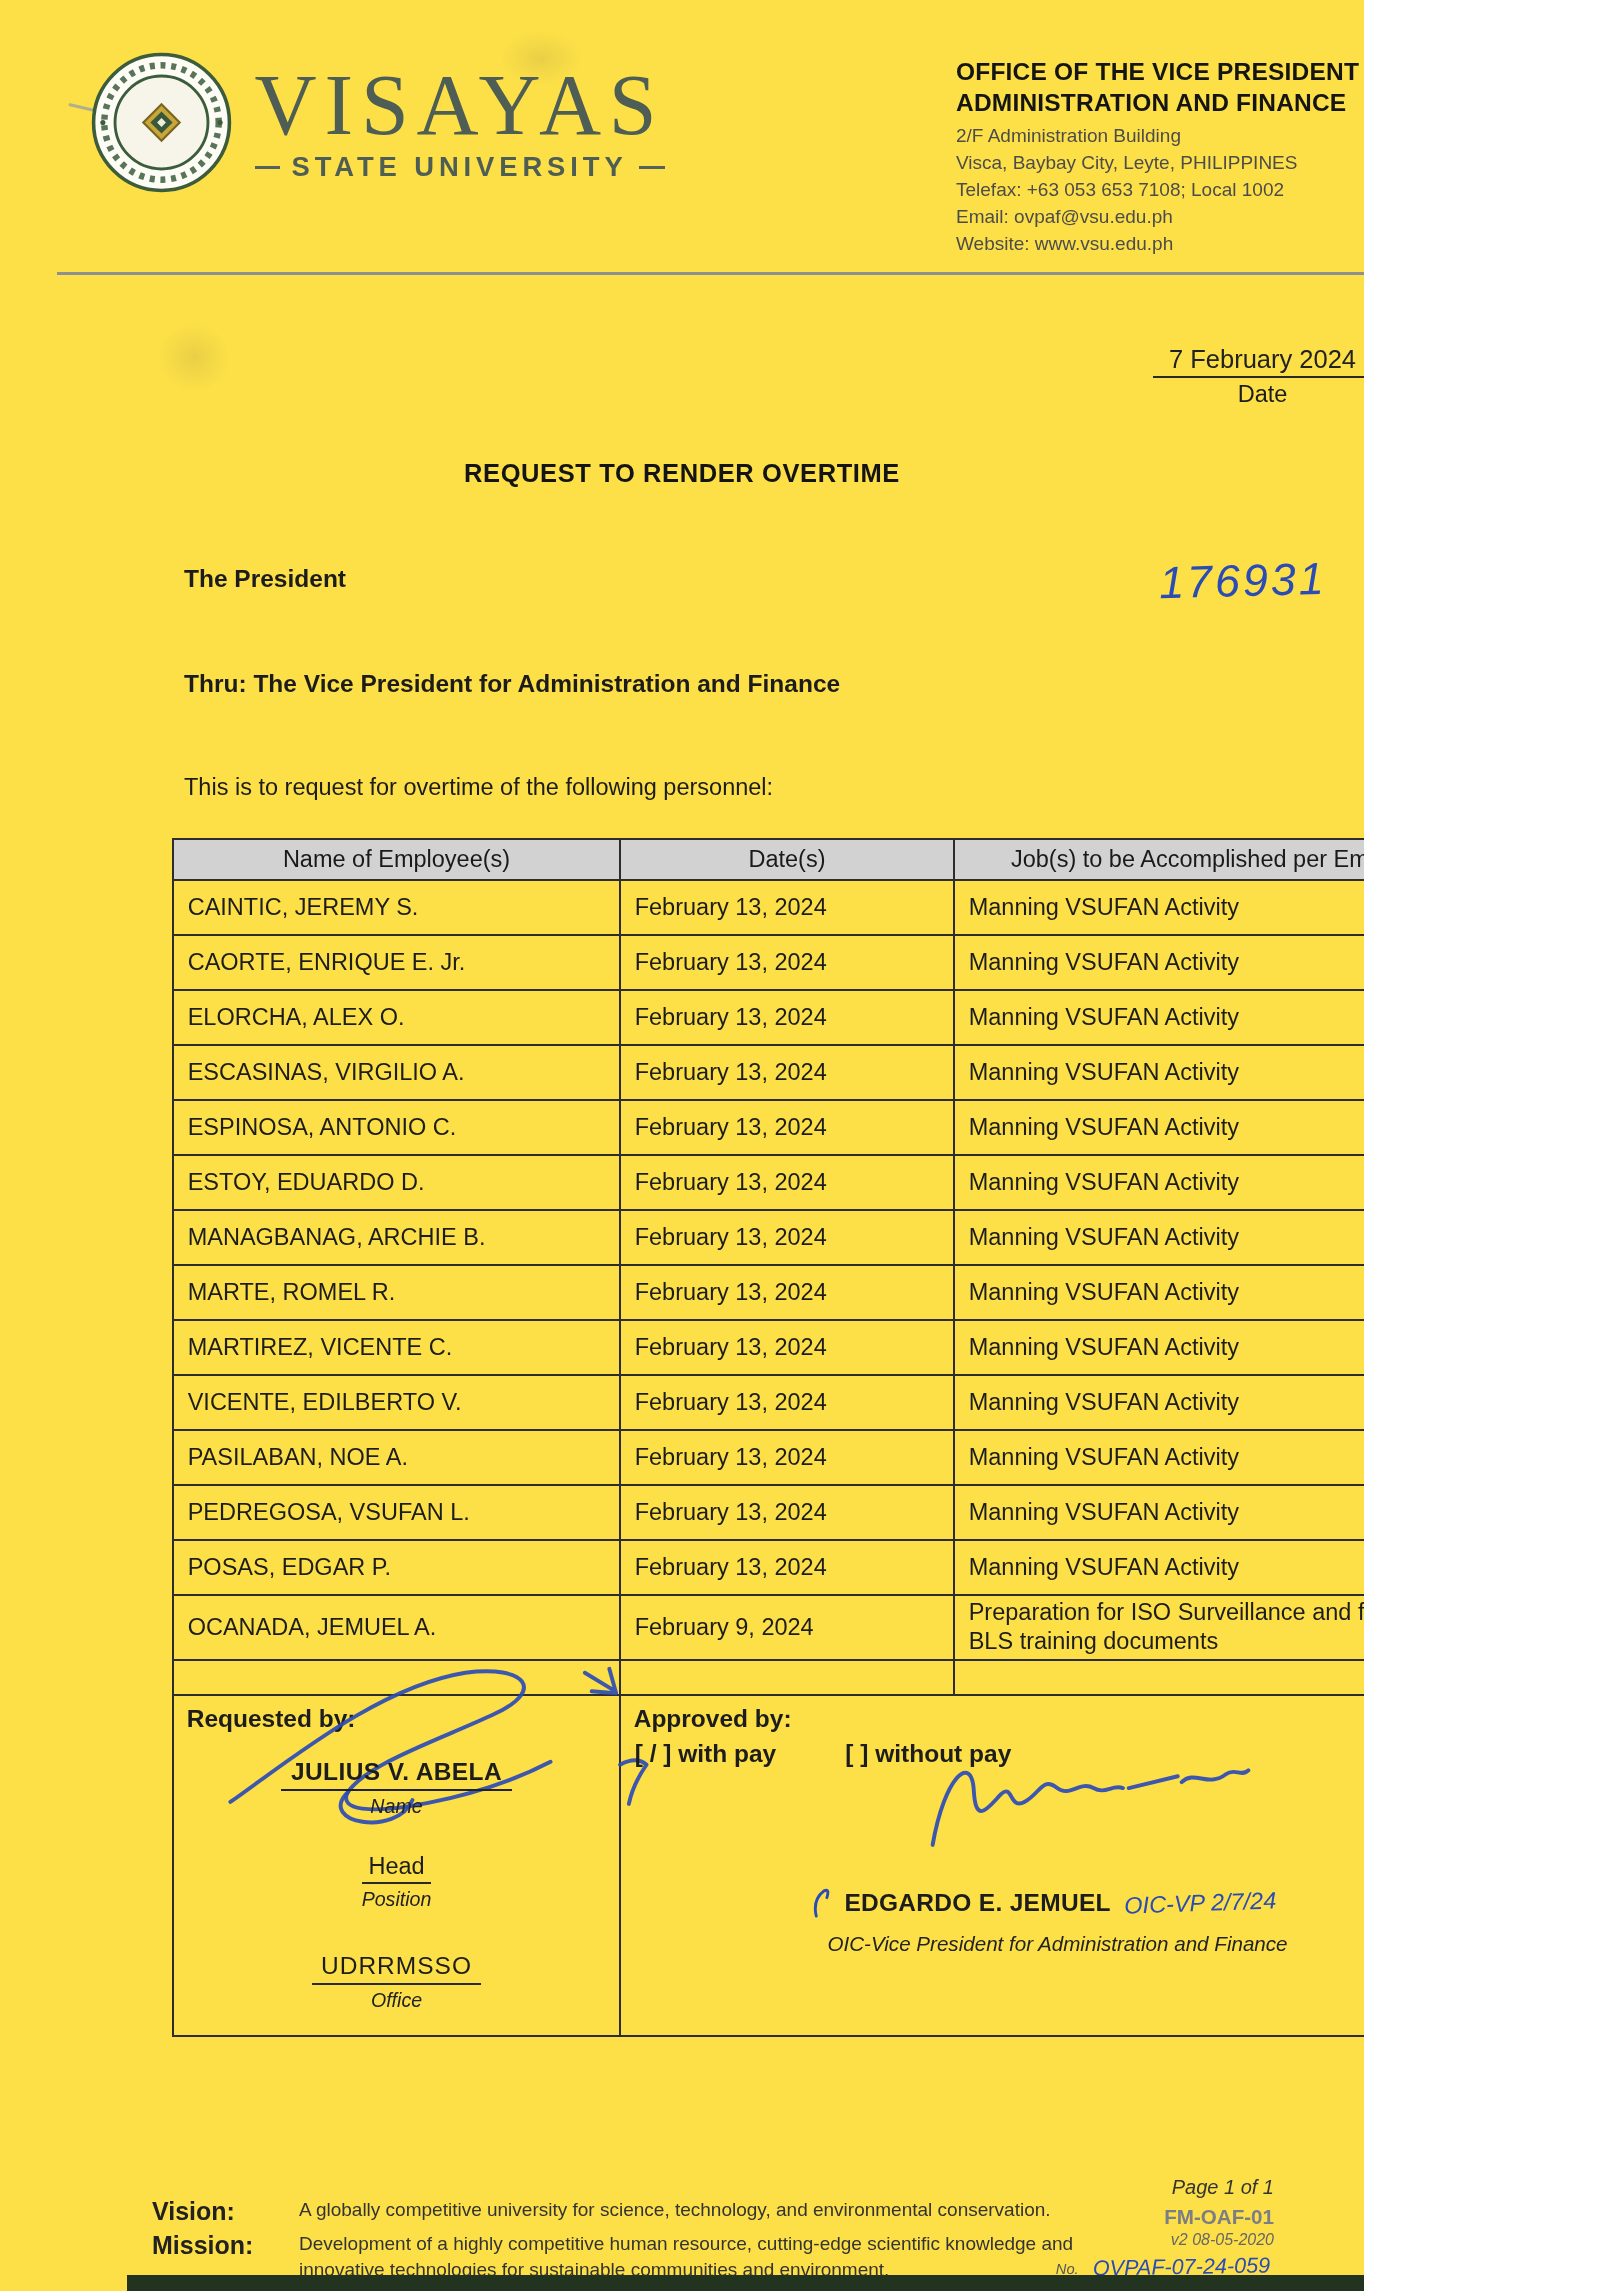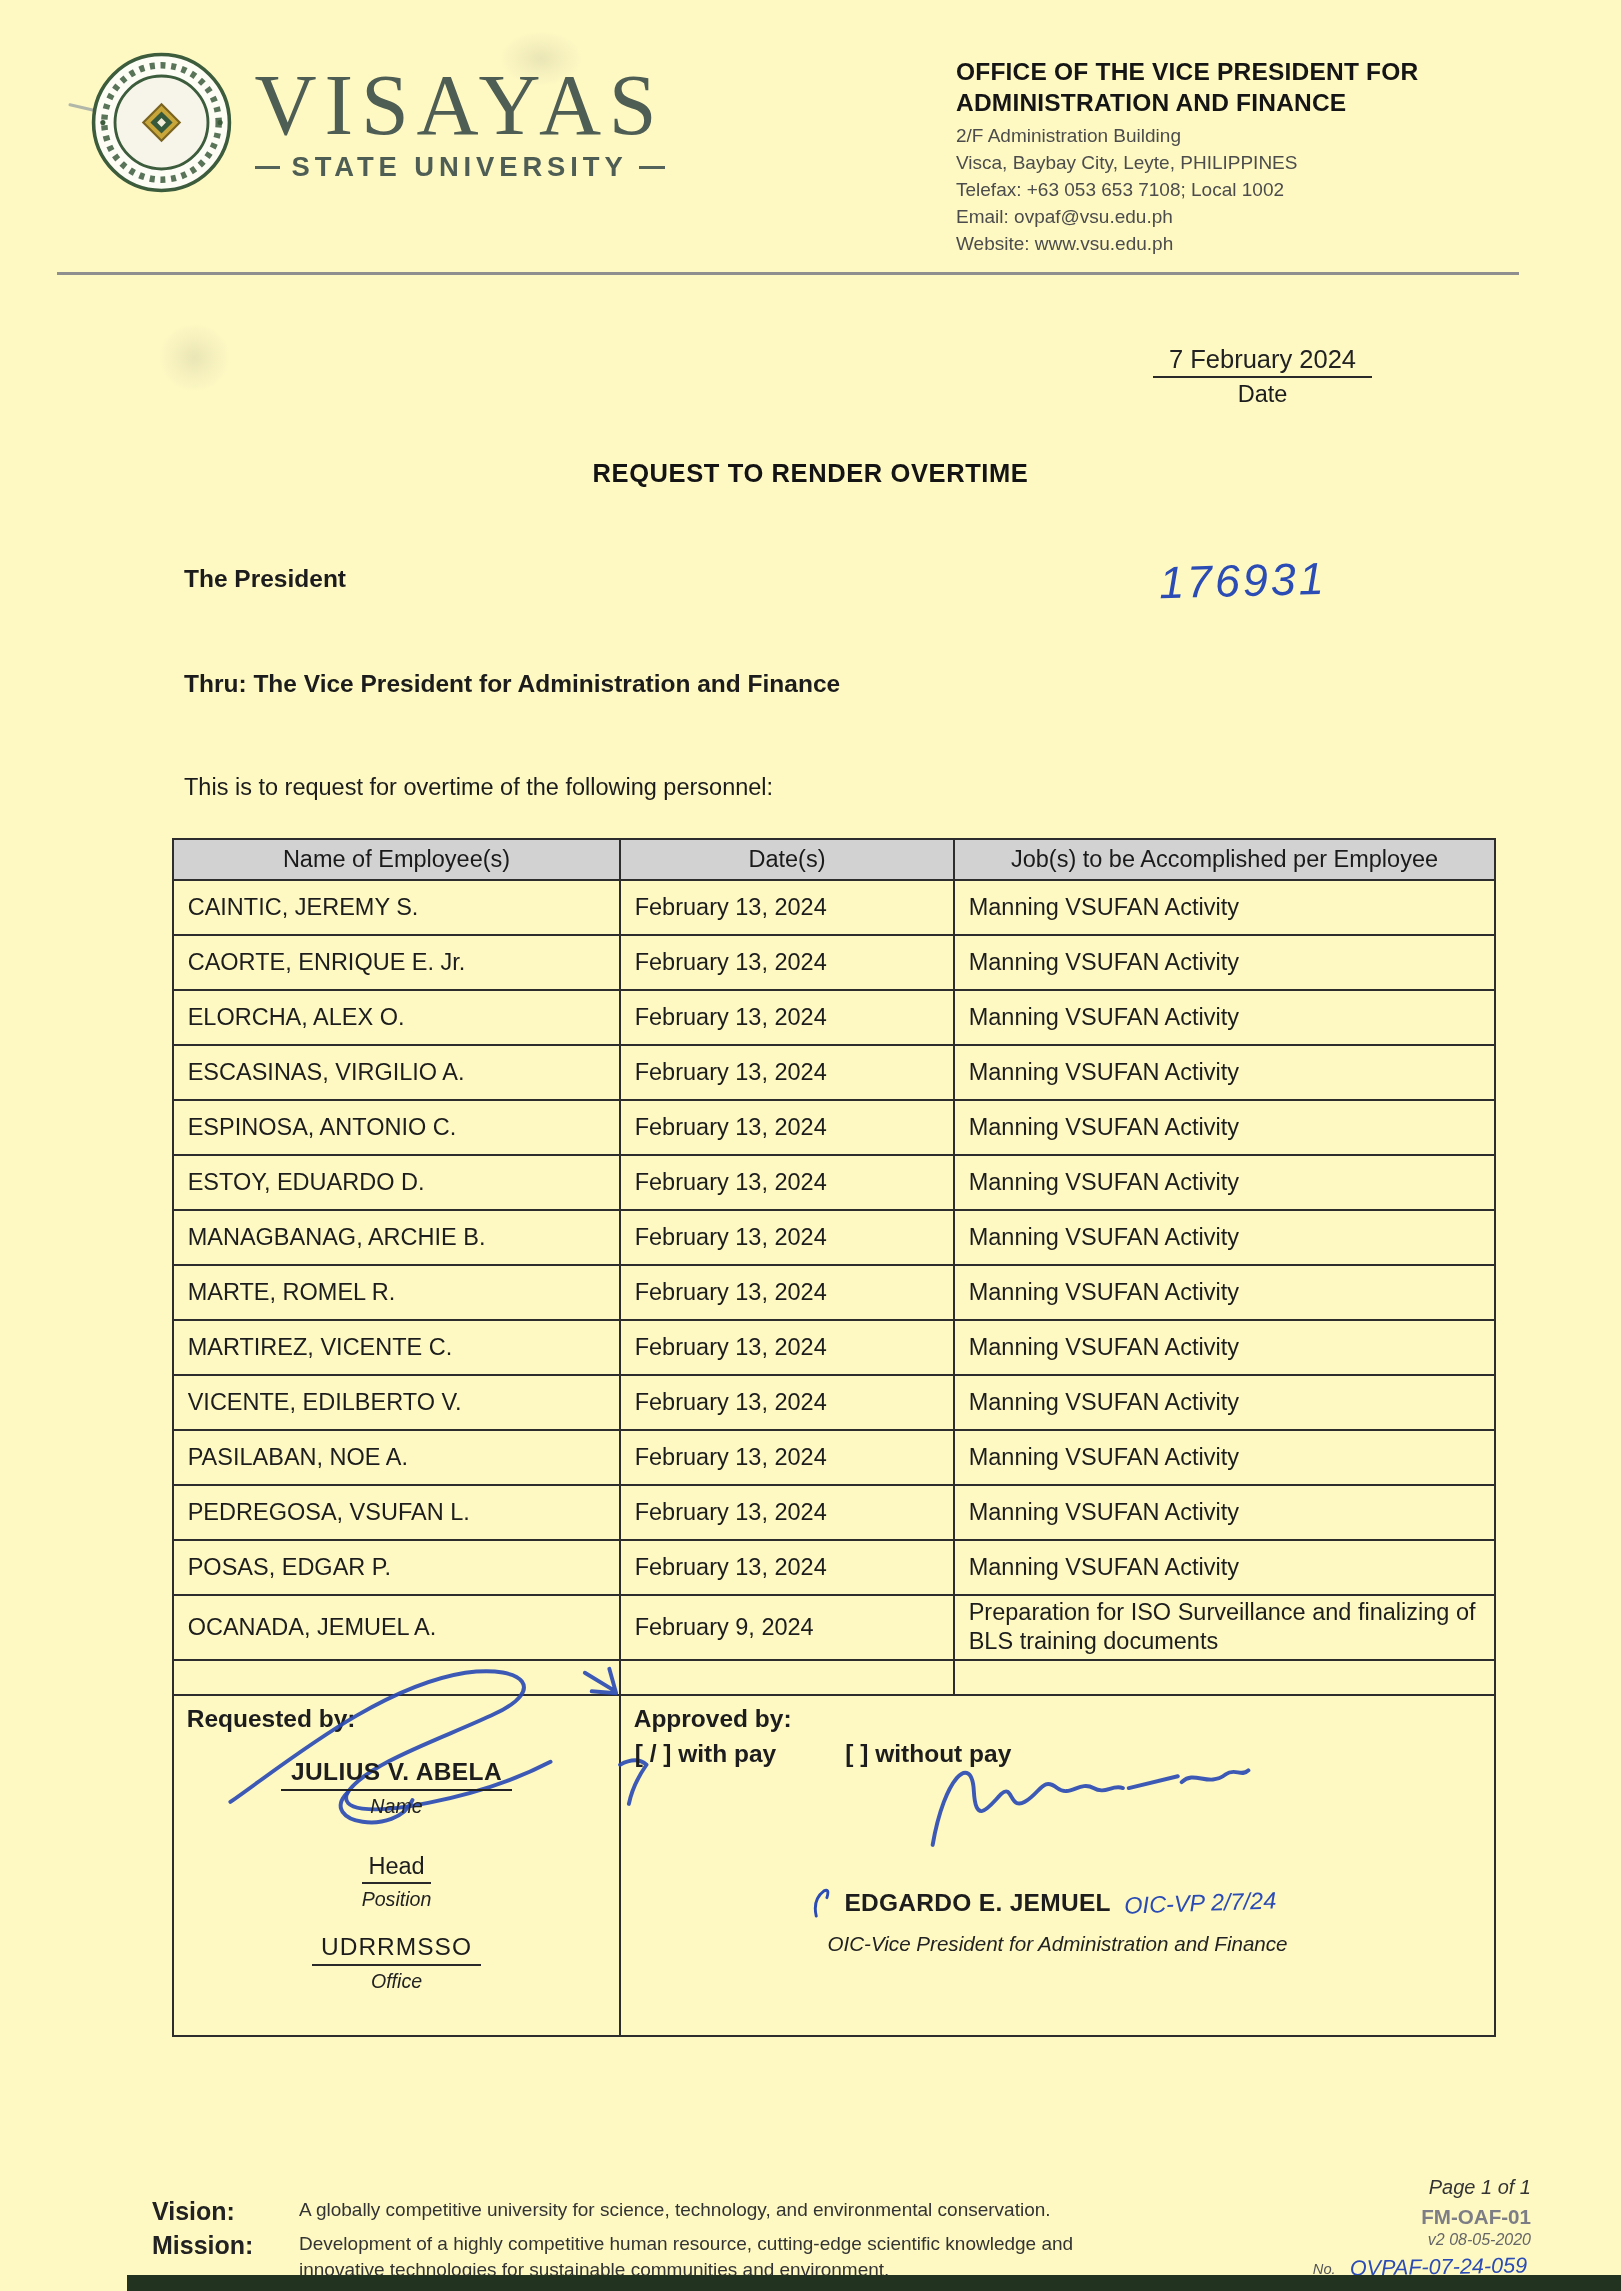--- a/index.html
+++ b/index.html
@@ -1,18 +1,18 @@
 <!DOCTYPE html>
 <html><head>
 <meta charset="utf-8">
 <title>Request to Render Overtime</title>
 <style>
   html,body{margin:0;padding:0;background:#ffffff;}
   .page{
-    position:relative;width:1621px;height:2292px;background:#fef9c3;overflow:hidden;
+    position:relative;width:1364px;height:2292px;background:#fde047;overflow:hidden;
     font-family:"Liberation Sans","DejaVu Sans",sans-serif;color:#1c1c1c;
   }
   
   .smudge{position:absolute;border-radius:50%;background:radial-gradient(closest-side,rgba(60,60,60,0.10),rgba(60,60,60,0));}
   .clip-mark{position:absolute;background:#97a0a0;opacity:.75;border-radius:2px;}
   
   .header-logo{position:absolute;left:90px;top:51px;display:flex;align-items:center;}
   .seal{width:143px;height:143px;flex:0 0 auto;}
   .uni-name{margin-left:21.6px;width:fit-content;}
   .uni-title{font-family:"Liberation Serif","DejaVu Serif",serif;font-size:86px;line-height:1;letter-spacing:7.8px;color:#4f5e54;font-weight:500;}
@@ -40,21 +40,21 @@
   tr.empty-row td{height:29px;}
   
   tr.sig-row td{height:339px;vertical-align:top;padding:0;}
   .sig-cell{position:relative;width:100%;height:339px;}
   .sig-label{position:absolute;top:7.8px;left:12.7px;font-size:24.5px;font-weight:bold;}
   .sig-center{position:absolute;top:61px;left:0;right:0;text-align:center;}
   .u-name{display:inline-block;font-size:24.5px;font-weight:bold;border-bottom:2.5px solid #222;padding:0 9.8px 2px 9.8px;letter-spacing:0.4px;}
   .u-mid{display:inline-block;font-size:23.5px;border-bottom:2px solid #2a2a2a;padding:0 6.9px 1px 6.9px;}
   .u-office{display:inline-block;font-size:24.5px;border-bottom:2px solid #2a2a2a;padding:0 8.8px 2px 8.8px;letter-spacing:1px;}
   .lab-italic{font-style:italic;font-size:19.6px;margin-top:2.9px;color:#222;}
-  .gap34{margin-top:33px;} .gap40{margin-top:20px;}
+  .gap34{margin-top:33px;} .gap40{margin-top:39px;}
   .pay-line{position:absolute;top:43px;left:13.7px;font-size:24.5px;font-weight:bold;display:flex;gap:69px;}
   .pay-line span{white-space:pre;}
   .approved-block{position:absolute;top:192px;left:0;right:0;text-align:center;}
   .approved-row{display:inline-flex;align-items:center;gap:13.7px;transform:translateX(-13.7px);}
   .approved-name{font-size:24.5px;font-weight:bold;letter-spacing:0.3px;}
   .hw-note{font-size:23.5px;color:#2b4bb5;font-style:italic;transform:rotate(-2deg);white-space:nowrap;}
   .approved-pos{font-style:italic;font-size:20.6px;margin-top:4.9px;color:#222;}
   .sig-svg{position:absolute;pointer-events:none;}
   .sig-svg path{fill:none;stroke:#2b4bb5;stroke-width:4;stroke-linecap:round;stroke-linejoin:round;opacity:.92;}
   

